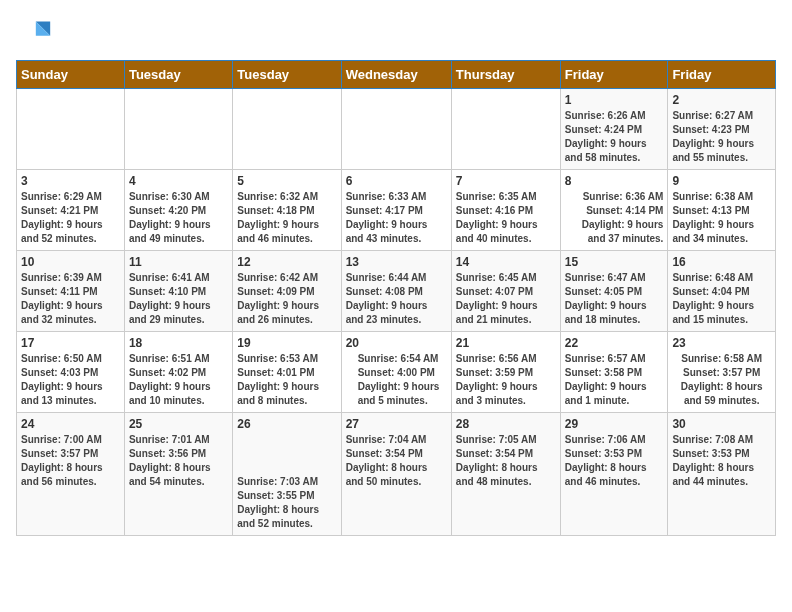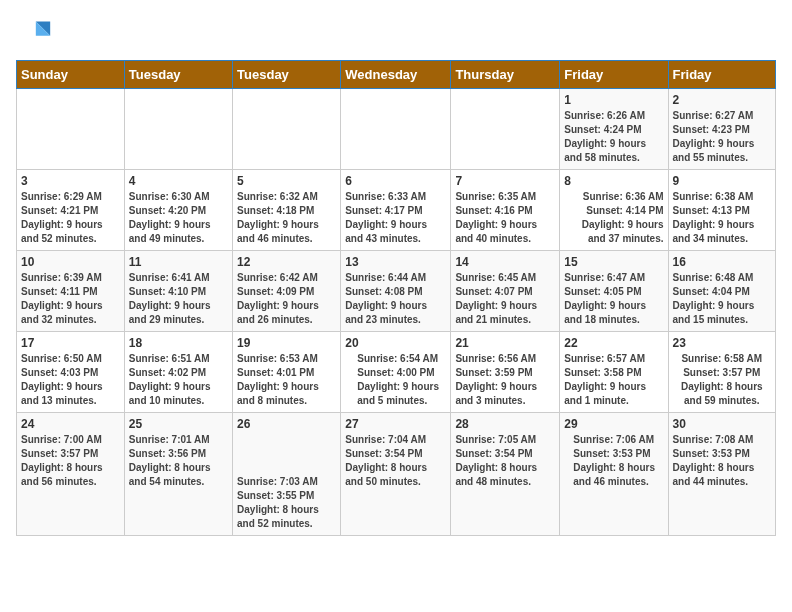--- a/index.html
+++ b/index.html
@@ -304,21 +304,21 @@
 Daylight: 8 hours and 50 minutes.</div>
         </td>
         <td>
           <div class="day-number">28</div>
           <div class="day-info" style="white-space: pre-line;">Sunrise: 7:05 AM
 Sunset: 3:54 PM
 Daylight: 8 hours and 48 minutes.</div>
         </td>
         <td>
           <div class="day-number">29</div>
-          <div class="day-info" style="white-space: pre-line; margin-left: 9px;">Sunrise: 7:06 AM
+          <div class="day-info" style="white-space: pre-line;">Sunrise: 7:06 AM
 Sunset: 3:53 PM
 Daylight: 8 hours and 46 minutes.</div>
         </td>
         <td>
           <div class="day-number">30</div>
           <div class="day-info" style="white-space: pre-line;">Sunrise: 7:08 AM
 Sunset: 3:53 PM
 Daylight: 8 hours and 44 minutes.</div>
         </td>
       </tr>

